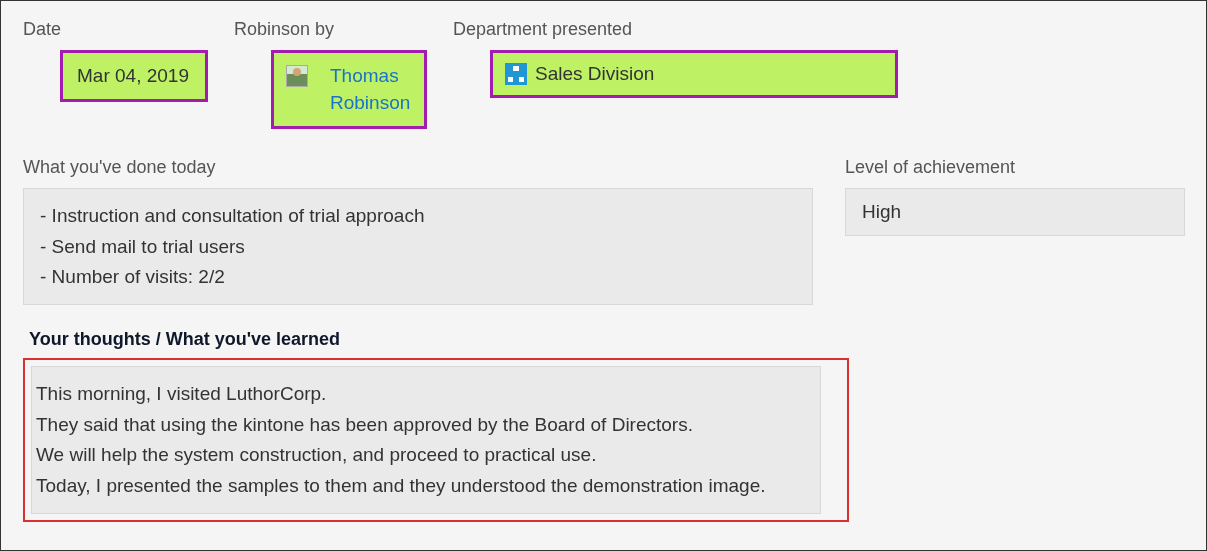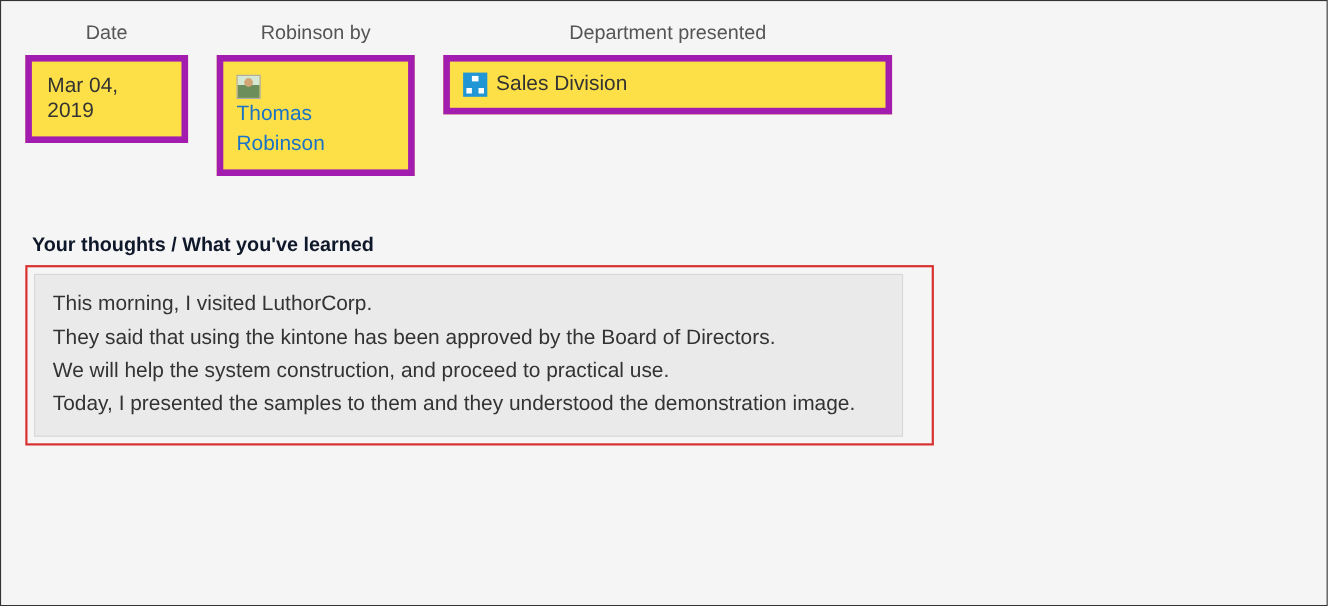--- a/index.html
+++ b/index.html
@@ -28,39 +28,38 @@
     }
     .field-group {
       display: flex;
       flex-direction: column;
     }
     .field-label {
       color: #555;
       font-size: 18px;
       margin-bottom: 10px;
       font-weight: 400;
-      text-align: center;
     }
     .field-box {
-      background: #fde047;
-      border: 6px solid #a21caf;
+      background: #bef264;
+      border: 3px solid #a21caf;
       padding: 12px 14px;
       font-size: 19px;
       color: #333;
+      margin-left: 37px;
     }
     .date-box {
       width: 148px;
     }
     .createdby-box {
-      width: 180px;
+      width: 156px;
       display: flex;
       align-items: flex-start;
-      gap: 1px;
+      gap: 22px;
       padding: 10px 12px;
-      flex-direction: column;
     }
     .avatar {
       width: 22px;
       height: 22px;
       background: #ccc;
       border: 1px solid #aaa;
       flex-shrink: 0;
       margin-top: 2px;
       background: linear-gradient(to bottom, #d4e8d4 0%, #d4e8d4 40%, #6b8e5a 40%, #6b8e5a 100%);
       position: relative;
@@ -152,21 +151,21 @@
       margin-left: 6px;
     }
     .highlighted-wrapper {
       border: 2px solid #d93030;
       padding: 6px 6px;
       width: 826px;
     }
     .thoughts-box {
       background: #eaeaea;
       border: 1px solid #d8d8d8;
-      padding: 12px 16px;
+      padding: 12px 4px;
       font-size: 19px;
       color: #333;
       line-height: 1.6;
       white-space: pre-line;
       width: 790px;
     }
   </style>
 </head>
 <body>
 
@@ -192,21 +191,31 @@
       <div class="field-box dept-box">
         <span class="org-icon"></span>
         <span>Sales Division</span>
       </div>
     </div>
 
   </div>
 
   <div class="main-row">
 
-
+    <div class="field-group done-today-group">
+      <div class="field-label">What you've done today</div>
+      <div class="done-today-box">- Instruction and consultation of trial approach
+- Send mail to trial users
+- Number of visits: 2/2</div>
+    </div>
+
+    <div class="field-group achievement-group">
+      <div class="field-label">Level of achievement</div>
+      <div class="achievement-box">High</div>
+    </div>
 
   </div>
 
   <div class="thoughts-section">
     <div class="thoughts-label">Your thoughts / What you've learned</div>
     <div class="highlighted-wrapper">
       <div class="thoughts-box">This morning, I visited LuthorCorp.
 They said that using the kintone has been approved by the Board of Directors.
 We will help the system construction, and proceed to practical use.
 Today, I presented the samples to them and they understood the demonstration image.</div>

